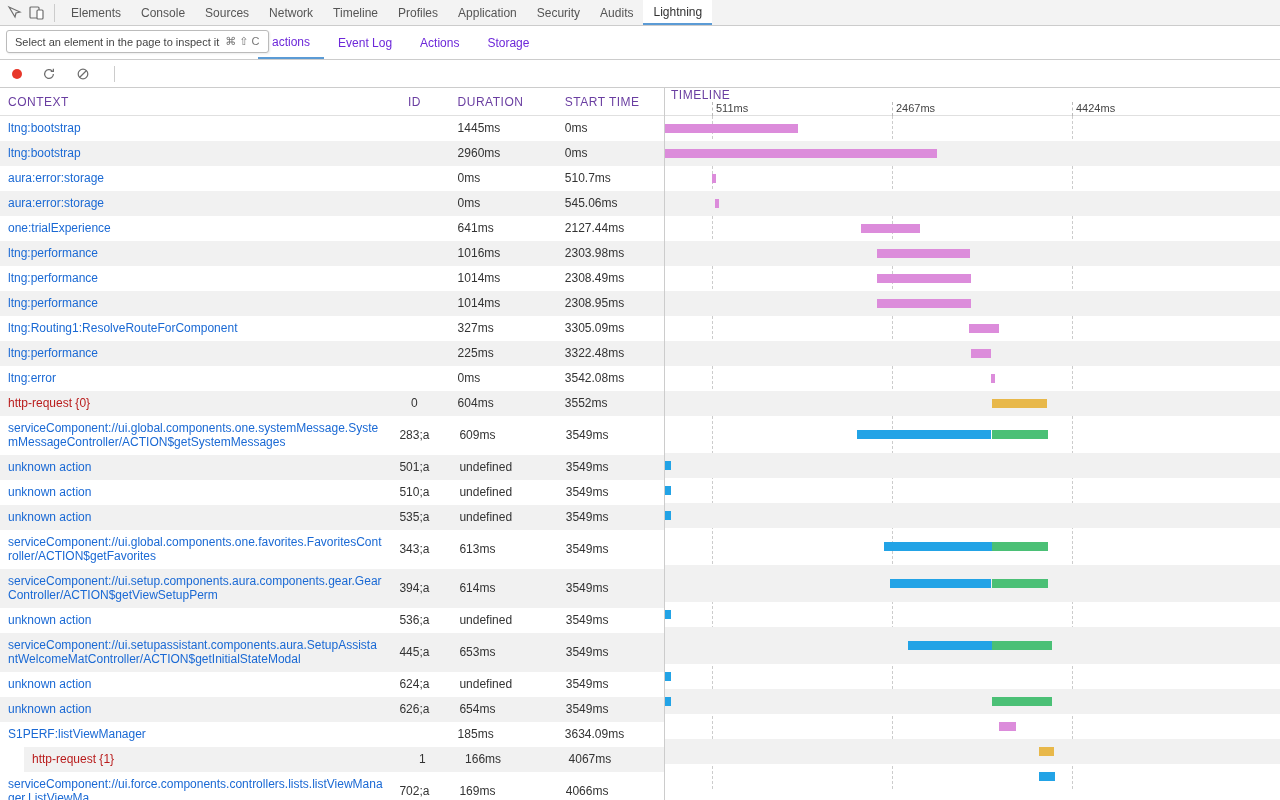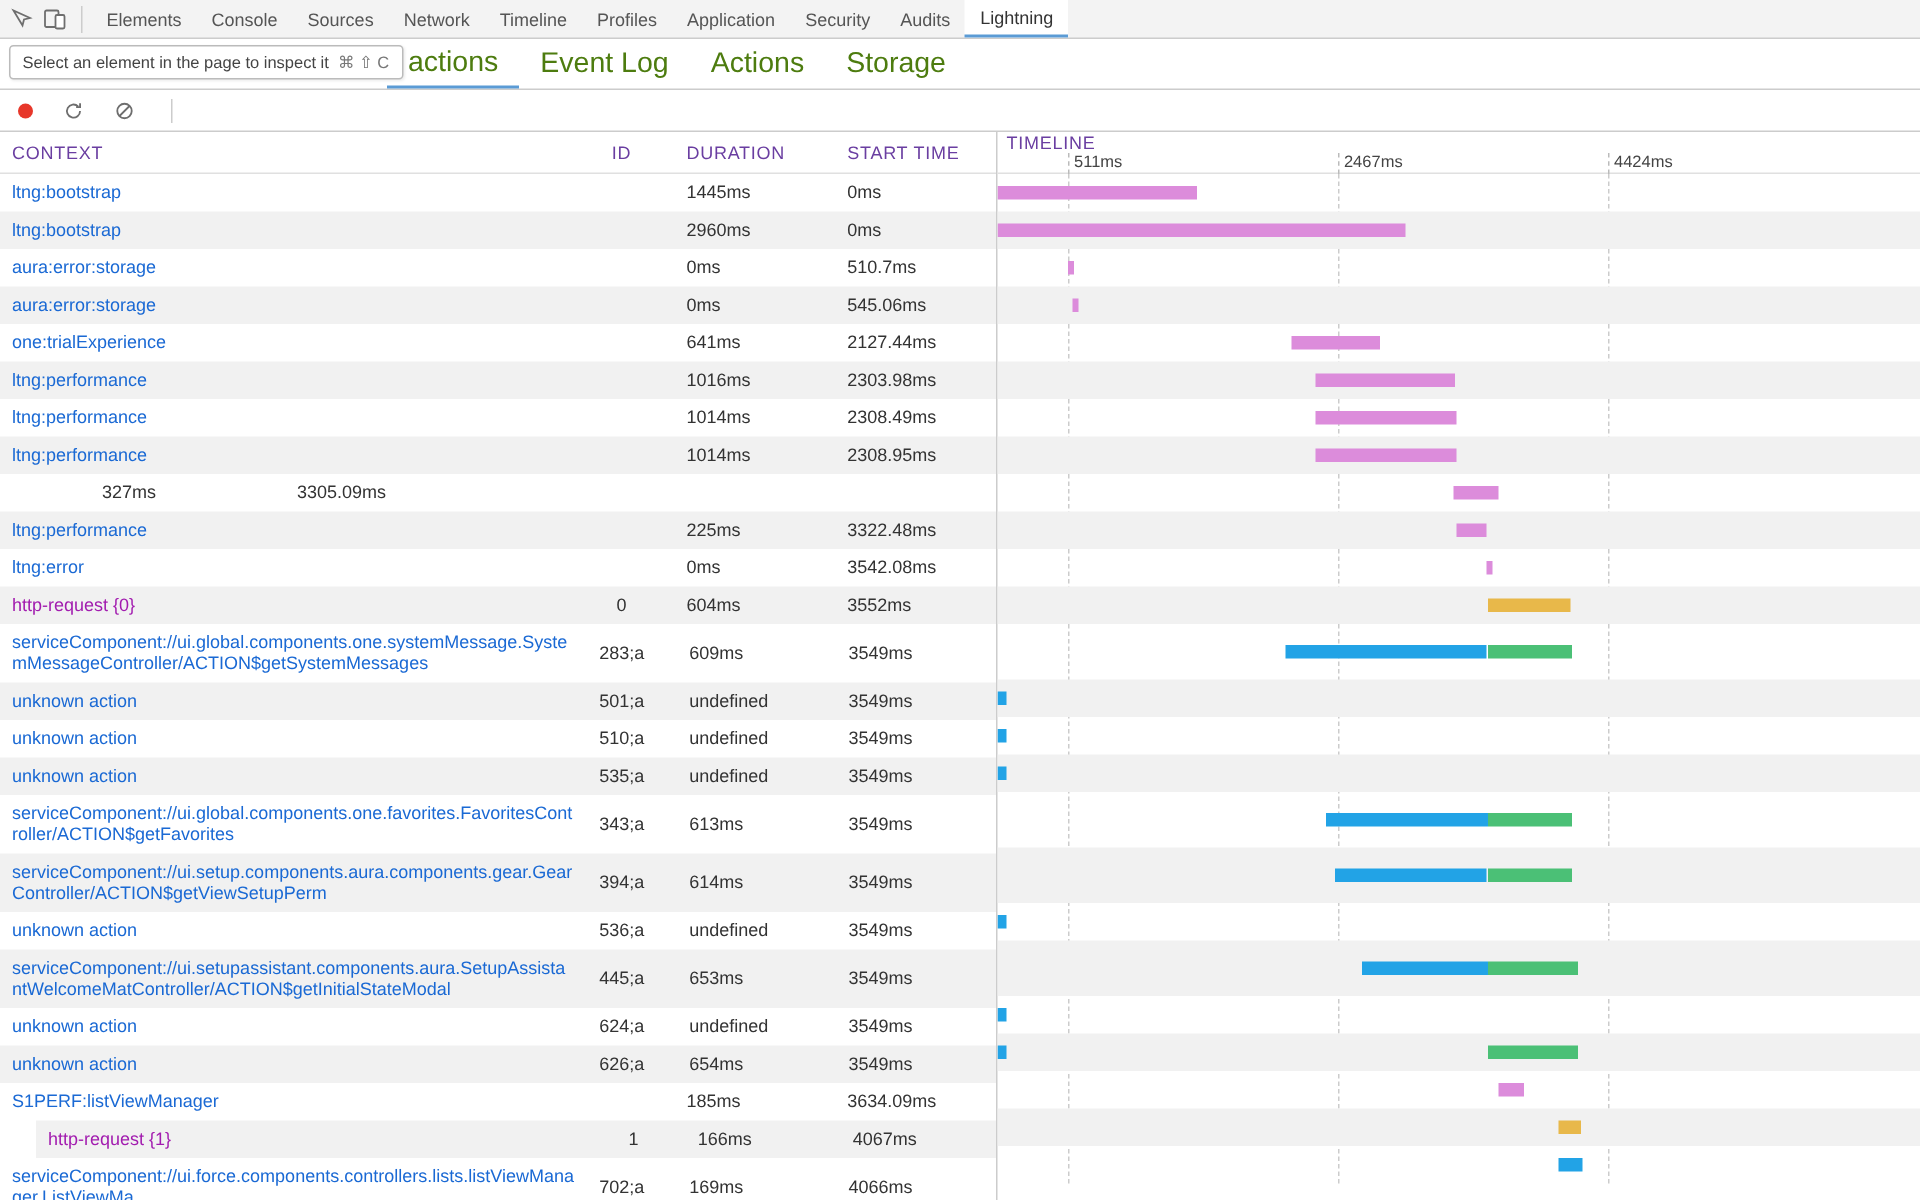--- a/index.html
+++ b/index.html
@@ -2,21 +2,21 @@
 <html><head>
 <meta charset="utf-8">
 <style>
 * { margin: 0; padding: 0; box-sizing: border-box; }
 body { font-family: -apple-system, "Helvetica Neue", Arial, sans-serif; font-size: 12px; color: #333; background: #fff; overflow: hidden; }
 .devtools-tabs { display: flex; align-items: center; height: 26px; border-bottom: 1px solid #ccc; padding: 0 4px; background: #f3f3f3; }
 .devtools-tabs .tab { padding: 0 10px; height: 100%; display: flex; align-items: center; color: #555; cursor: pointer; }
 .devtools-tabs .tab.active { color: #333; border-bottom: 2px solid #5b9bd5; background: #fff; }
 .devtools-tabs .icon-btn { width: 22px; height: 22px; display: flex; align-items: center; justify-content: center; cursor: pointer; color: #6e6e6e; }
 .subtabs { display: flex; align-items: center; height: 34px; border-bottom: 1px solid #ccc; background: #fff; position: relative; }
-.subtabs .stab { padding: 0 14px; height: 100%; display: flex; align-items: center; color: #4d7c0f; font-size: 19px; cursor: pointer; }
+.subtabs .stab { padding: 0 14px; height: 100%; display: flex; align-items: center; color: #6d28d9; font-size: 12px; cursor: pointer; }
 .subtabs .stab.active { border-bottom: 2px solid #5b9bd5; }
 .tooltip { position: absolute; left: 6px; top: 4px; background: #fff; border: 1px solid #bbb; border-radius: 3px; padding: 4px 8px; font-size: 11px; color: #444; box-shadow: 1px 1px 2px rgba(0,0,0,0.08); display:flex; align-items:center; gap: 6px; }
 .tooltip .kbd { color: #777; font-size: 11px; }
 .toolbar2 { display: flex; align-items: center; height: 28px; border-bottom: 1px solid #ccc; padding: 0 12px; gap: 20px; }
 .record-dot { width: 10px; height: 10px; border-radius: 50%; background: #e7372a; cursor: pointer; }
 .icon-g { color: #6e6e6e; cursor: pointer; }
 .vsep { width: 1px; height: 16px; background: #ccc; margin: 0 4px; }
 .main { display: flex; height: calc(800px - 26px - 34px - 28px); }
 .table-area { width: 665px; border-right: 1px solid #ccc; overflow: hidden; }
 .thead { display: flex; height: 28px; align-items: center; border-bottom: 1px solid #e0e0e0; color: #6a3ea1; font-weight: 400; letter-spacing: 0.5px; }
@@ -24,21 +24,21 @@
 .c-ctx { width: 490px; }
 .c-id { width: 60px; text-align: center; padding-right: 24px !important; }
 .c-dur { width: 130px; }
 .c-st { width: 130px; }
 .rows { overflow-y: auto; height: calc(100% - 28px); }
 .row { display: flex; min-height: 25px; align-items: center; border-bottom: 1px solid transparent; }
 .row:nth-child(odd) { background: #fff; }
 .row:nth-child(even) { background: #f1f1f1; }
 .row .cell { padding: 5px 8px; font-size: 12px; }
 .row .c-ctx { color: #1a69d4; word-break: break-all; }
-.row .c-ctx.plain { color: #a21caf; }
+.row .c-ctx.plain { color: #b91c1c; }
 .timeline { flex: 1; position: relative; overflow: hidden; }
 .tl-header { height: 28px; border-bottom: 1px solid #e0e0e0; position: relative; }
 .tl-title { position: absolute; left: 6px; top: 0px; color: #6a3ea1; font-size: 12px; letter-spacing: 0.5px; }
 .tl-axis { position: absolute; left: 0; right: 0; top: 14px; height: 14px; }
 .tl-tick { position: absolute; top: 0; height: 14px; border-left: 1px dashed #bbb; padding-left: 3px; font-size: 11px; color: #444; }
 .tl-rows { position: relative; }
 .tl-row { height: 25px; position: relative; }
 .tl-row.alt { background: #f1f1f1; }
 .tl-row.tall { height: 37px; }
 .bar { position: absolute; top: 8px; height: 9px; }
@@ -156,20 +156,21 @@
           <div class="cell c-dur">1014ms</div>
           <div class="cell c-st">2308.49ms</div>
         </div>
         <div class="row" style="min-height: 25px;">
           <div class="cell c-ctx">ltng:performance</div>
           <div class="cell c-id"></div>
           <div class="cell c-dur">1014ms</div>
           <div class="cell c-st">2308.95ms</div>
         </div>
         <div class="row" style="min-height: 25px;">
+          <div class="cell c-ctx">ltng:Routing1:ResolveRouteForComponent</div>
           <div class="cell c-id"></div>
           <div class="cell c-dur">327ms</div>
           <div class="cell c-st">3305.09ms</div>
         </div>
         <div class="row" style="min-height: 25px;">
           <div class="cell c-ctx">ltng:performance</div>
           <div class="cell c-id"></div>
           <div class="cell c-dur">225ms</div>
           <div class="cell c-st">3322.48ms</div>
         </div>

